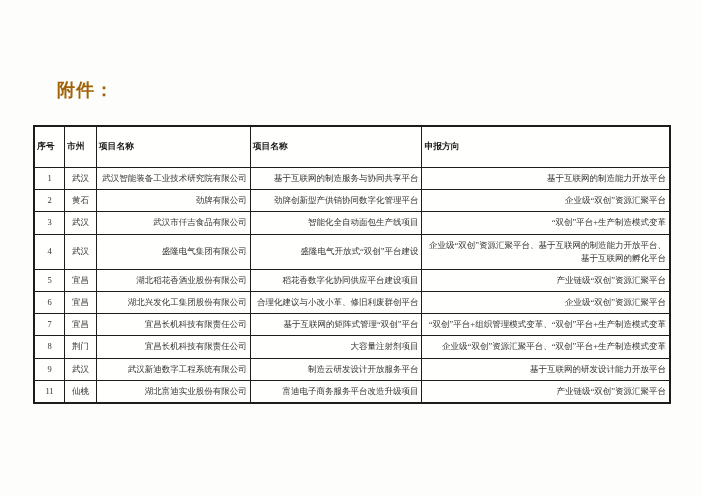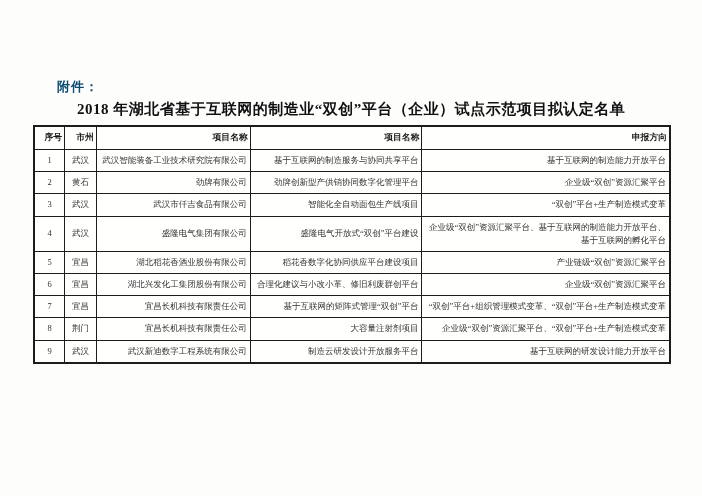--- a/index.html
+++ b/index.html
@@ -17,23 +17,23 @@
   }
   .doc {
     width: 702px;
     height: 496px;
     background: #fdfdfc;
   }
   .attachment {
     position: absolute;
     left: 57px;
     top: 78px;
-    font-size: 13px;
+    font-size: 18px;
     font-weight: bold;
-    color: #0c4a6e;
+    color: #a16207;
     letter-spacing: 1px;
   }
   .doc-title {
     position: absolute;
     left: 0;
     top: 100px;
     width: 702px;
     text-align: center;
     font-size: 15px;
     font-weight: bold;
@@ -53,22 +53,22 @@
   table.main-table, table.main-table th, table.main-table td {
     border: 1px solid #1c1c1c;
   }
   table.main-table {
     border-width: 2px;
   }
   table.main-table th {
     font-size: 8.8px;
     font-weight: bold;
     color: #1a1a1a;
-    padding: 5px 2px;
-    text-align: right;
+    padding: 14px 2px;
+    text-align: left;
     background: #fffffe;
   }
   table.main-table td {
     font-size: 8.5px;
     color: #333333;
     padding: 4px 3px;
     line-height: 1.55;
     vertical-align: middle;
     word-break: break-all;
     background: #fffffe;
@@ -80,21 +80,20 @@
     text-align: right;
   }
 </style>
 </head>
 <body>
 
 <div class="doc">
 
   <div class="attachment">附件：</div>
 
-  <div class="doc-title">2018 年湖北省基于互联网的制造业“双创”平台（企业）试点示范项目拟认定名单</div>
 
   <table class="main-table">
     <colgroup>
       <col style="width:4.8%">
       <col style="width:5.0%">
       <col style="width:24.2%">
       <col style="width:27.0%">
       <col style="width:39.0%">
     </colgroup>
     <thead>
@@ -163,16 +162,23 @@
       <td class="c-left">大容量注射剂项目</td>
       <td class="c-left">企业级“双创”资源汇聚平台、“双创”平台+生产制造模式变革</td>
     </tr>
         <tr>
       <td class="c-center">9</td>
       <td class="c-center">武汉</td>
       <td class="c-left">武汉新迪数字工程系统有限公司</td>
       <td class="c-left">制造云研发设计开放服务平台</td>
       <td class="c-left">基于互联网的研发设计能力开放平台</td>
     </tr>
+        <tr>
+      <td class="c-center">11</td>
+      <td class="c-center">仙桃</td>
+      <td class="c-left">湖北富迪实业股份有限公司</td>
+      <td class="c-left">富迪电子商务服务平台改造升级项目</td>
+      <td class="c-left">产业链级“双创”资源汇聚平台</td>
+    </tr>
       </tbody>
   </table>
 
 </div>
 
 </body></html>

